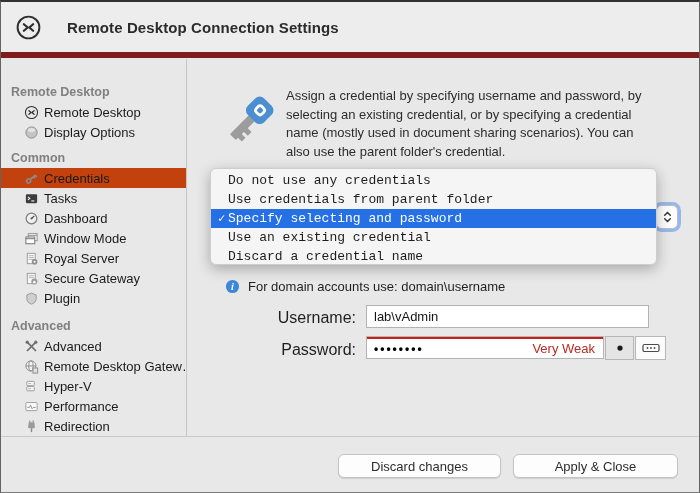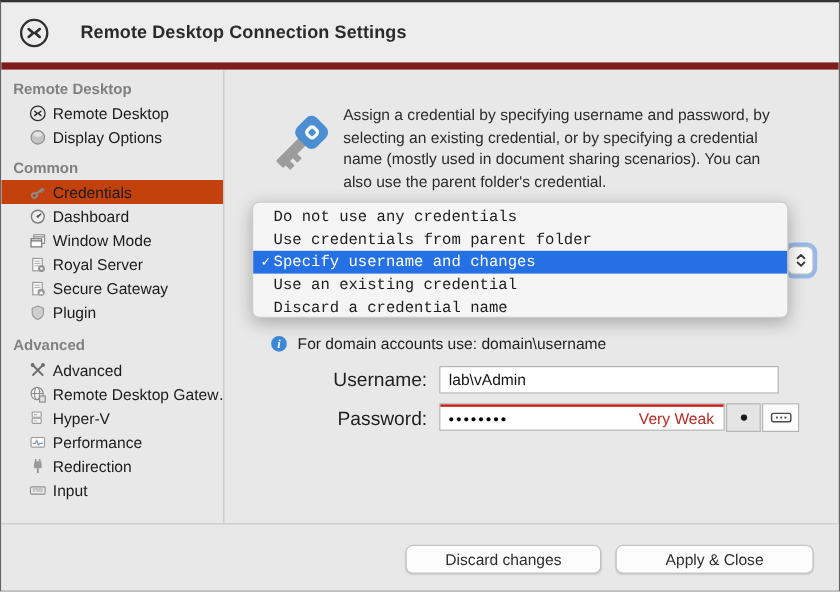--- a/index.html
+++ b/index.html
@@ -13,21 +13,21 @@
   .icn svg{width:100%;height:100%;display:block;}
 
   
   .titlebar{position:absolute;left:0;top:0;width:100%;height:56px;background:#ededed;
     border-bottom:6px solid #7f1d1d;display:flex;align-items:center;box-sizing:border-box;}
   .titlebar .app-icn{width:27px;height:27px;margin-left:14px;}
   .titlebar .ttl{margin-left:25px;font-size:15px;font-weight:bold;color:#2b2b2b;letter-spacing:.1px;}
 
   
   .sidebar{position:absolute;left:0;top:57px;width:186px;height:377px;box-sizing:border-box;
-    background:#e8e8e8;border-right:1px solid #c6c6c6;padding-top:5px;overflow:hidden;}
+    background:#e8e8e8;border-right:1px solid #c6c6c6;padding-top:23px;overflow:hidden;}
   .shead{height:20px;line-height:20px;padding-left:10px;font-size:12.5px;font-weight:bold;color:#808080;}
   .shead.gap1{margin-top:6px;}
   .shead.gap2{margin-top:8px;}
   .srow{height:20px;display:flex;align-items:center;padding-left:23px;font-size:13px;color:#1b1b1b;cursor:default;}
   .srow .icn{width:15px;height:15px;margin-right:5px;flex:none;}
   .srow .lbl{white-space:nowrap;}
   .srow.selected{background:#9e9e9e;}
 
   
   .main-intro-icn{position:absolute;left:221px;top:87px;width:59px;height:59px;}
@@ -128,20 +128,30 @@
               <path d="M6.3 8 H14" stroke-width="1.9"></path>
               <path d="M11 8 v2.5 M13.3 8 v2.5" stroke-width="1.6"></path>
             </g>
           </svg>
         </span>
       <span class="lbl">Credentials</span>
     </div>
     <div class="srow">
       <span class="icn">
           <svg viewBox="0 0 16 16">
+            <rect x="2" y="3.5" width="12" height="9.5" rx="1.2" fill="#3c3c3c"></rect>
+            <path d="M4.2 6.3 l2 1.6 -2 1.6" stroke="#fff" stroke-width="1.1" fill="none"></path>
+            <path d="M7.8 10.6 h3.2" stroke="#fff" stroke-width="1.1"></path>
+          </svg>
+        </span>
+      <span class="lbl">Tasks</span>
+    </div>
+    <div class="srow">
+      <span class="icn">
+          <svg viewBox="0 0 16 16">
             <circle cx="8" cy="8" r="5.7" fill="#f0f0f0" stroke="#7d7d7d" stroke-width="1.3"></circle>
             <path d="M8 8 L11 5.4" stroke="#555" stroke-width="1.4"></path>
             <circle cx="8" cy="8" r="1.1" fill="#555"></circle>
           </svg>
         </span>
       <span class="lbl">Dashboard</span>
     </div>
     <div class="srow">
       <span class="icn">
           <svg viewBox="0 0 16 16">
@@ -277,21 +287,21 @@
     <div class="mrow">
       <span class="check"></span>
       <span>Do not use any credentials</span>
     </div>
     <div class="mrow">
       <span class="check"></span>
       <span>Use credentials from parent folder</span>
     </div>
     <div class="mrow selected" style="background: rgb(37, 112, 228);">
       <span class="check">✓</span>
-      <span>Specify username and changes</span>
+      <span>Specify selecting and password</span>
     </div>
     <div class="mrow">
       <span class="check"></span>
       <span>Use an existing credential</span>
     </div>
     <div class="mrow">
       <span class="check"></span>
       <span>Discard a credential name</span>
     </div>
   </div>

